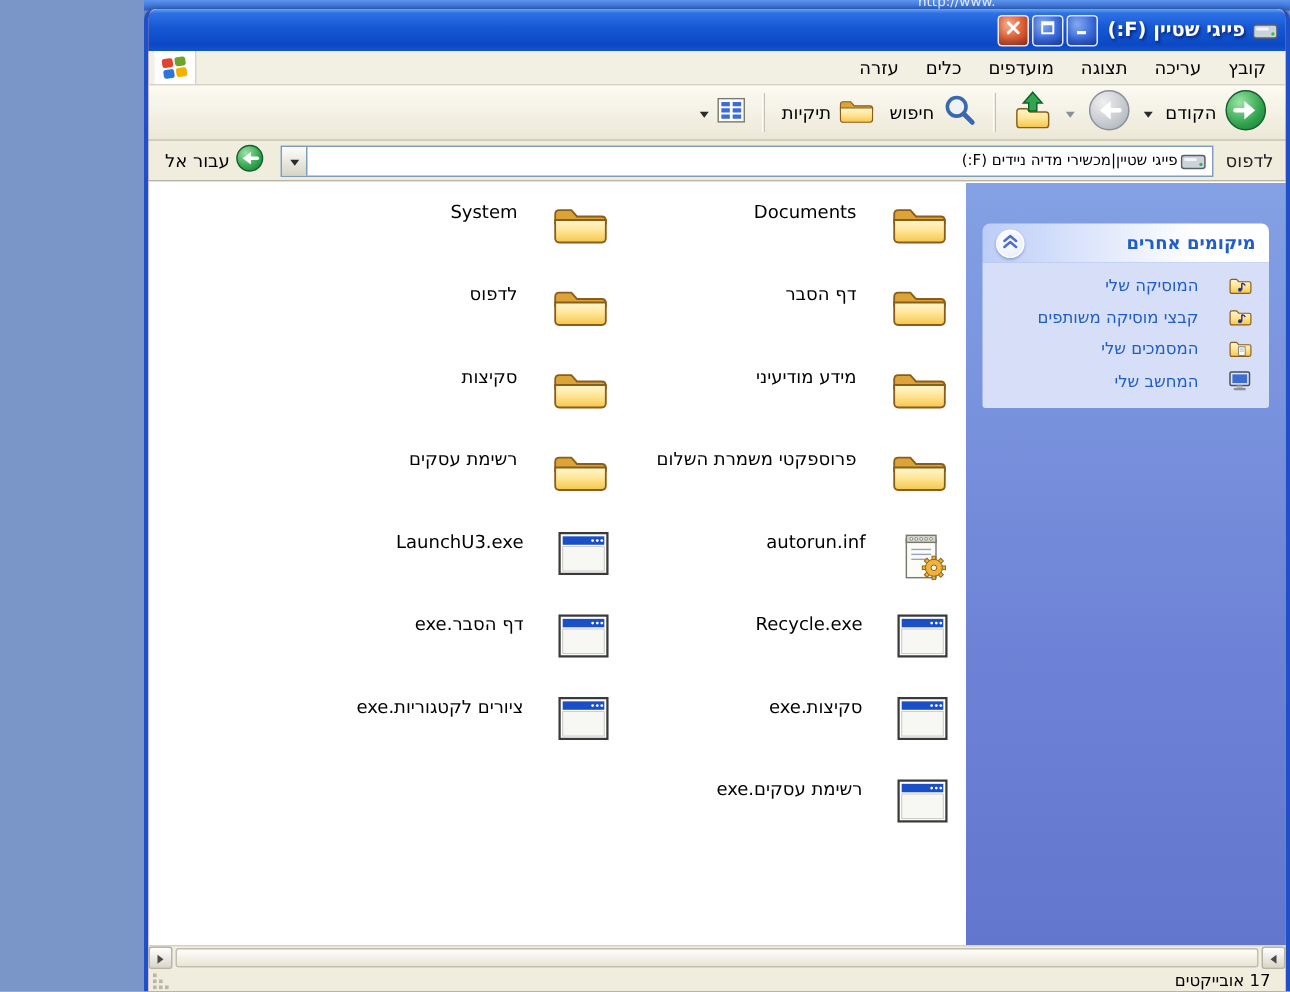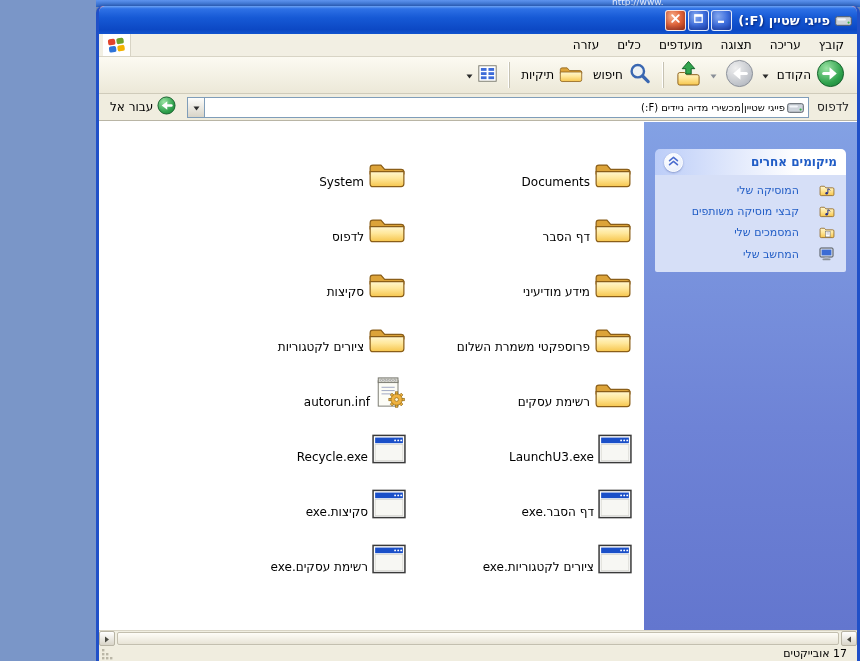--- a/index.html
+++ b/index.html
@@ -35,21 +35,21 @@
 .sidebar{flex:none;width:213px;background:linear-gradient(180deg,#83A1E4 0%,#6E83D6 60%,#6376CE 100%);padding:27px 11px 0;overflow:hidden}
 .panel{margin-bottom:15px}
 .panel-header{height:26px;display:flex;align-items:center;padding:0 9px;border-radius:5px 5px 0 0;background:linear-gradient(to left,#FFFFFF 0%,#FFFFFF 25%,#BCCDF8 100%)}
 .panel-title{color:#215DC6;font-weight:bold;font-size:12px}
 .chev-btn{margin-inline-start:auto;width:19px;height:19px;border-radius:50%;background:radial-gradient(circle at 35% 30%,#fff,#E4EBFB);border:1px solid #fff;box-shadow:0 1px 2px rgba(20,40,120,.35);display:flex;align-items:center;justify-content:center}
 .panel-body{background:#D6DFF7;padding:9px 11px 11px;display:flex;flex-direction:column;gap:8px;border-radius:0 0 2px 2px}
 .side-link{display:flex;align-items:center;gap:20px;color:#215DC6;font-size:11px;cursor:pointer;white-space:nowrap}
 .mini-icon{flex:none;display:flex}
 .content{flex:1;min-width:0;background:#fff;padding:12px 10px 0;overflow:hidden}
 .files{display:grid;grid-template-columns:226px 226px;grid-auto-rows:55px;justify-content:start}
-.file-item{display:flex;align-items:flex-end;gap:4px;padding-inline-start:2px;cursor:default}
+.file-item{display:flex;align-items:flex-start;gap:23px;padding-inline-start:2px;cursor:default}
 .file-icon{flex:none;display:flex}
 .file-label{font-size:12px;white-space:nowrap}
 .hscroll{flex:none;height:16px;display:flex;align-items:stretch;background:#F1EFE2;border-top:1px solid #D8D4C5}
 .scroll-btn{width:16px;flex:none;background:linear-gradient(#FFFFFF,#D9D5C8);border:1px solid #B8B4A4;border-radius:2px;display:flex;align-items:center;justify-content:center}
 .scroll-thumb{flex:1;margin:1px 2px;background:linear-gradient(#FEFDF8,#E8E4D6);border:1px solid #C3BFAF;border-radius:2px}
 .statusbar{flex:none;height:15px;display:flex;align-items:center;background:#F0EDDF;padding:0 2px;font-size:11px}
 .status-text{padding:0 8px}
 .grip{margin-inline-start:auto;display:flex;align-self:flex-end}
 </style>
 </head>
@@ -349,29 +349,20 @@
 
           <div class="file-item">
             <span class="file-icon">
                 <svg width="38" height="30" viewBox="0 0 40 32">
                   <path d="M2 9.5 Q2 6.5 5 6.5 L13.5 6.5 L17.5 11 L35 11 Q38 11 38 14 L38 16 L2 16 Z" fill="#DCA339" stroke="#8A5E18" stroke-width="1.3"></path>
                   <path d="M2 13.5 L38 13.5 L38 26.5 Q38 29.5 35 29.5 L5 29.5 Q2 29.5 2 26.5 Z" fill="url(#gFolder)" stroke="#8A5E18" stroke-width="1.3"></path>
                 </svg>
               </span>
             <span class="file-label">פרוספקטי משמרת השלום</span>
           </div>
-          <div class="file-item">
-            <span class="file-icon">
-                <svg width="38" height="30" viewBox="0 0 40 32">
-                  <path d="M2 9.5 Q2 6.5 5 6.5 L13.5 6.5 L17.5 11 L35 11 Q38 11 38 14 L38 16 L2 16 Z" fill="#DCA339" stroke="#8A5E18" stroke-width="1.3"></path>
-                  <path d="M2 13.5 L38 13.5 L38 26.5 Q38 29.5 35 29.5 L5 29.5 Q2 29.5 2 26.5 Z" fill="url(#gFolder)" stroke="#8A5E18" stroke-width="1.3"></path>
-                </svg>
-              </span>
-            <span class="file-label">ציורים לקטגוריות</span>
-          </div>
 
           <div class="file-item">
             <span class="file-icon">
                 <svg width="38" height="30" viewBox="0 0 40 32">
                   <path d="M2 9.5 Q2 6.5 5 6.5 L13.5 6.5 L17.5 11 L35 11 Q38 11 38 14 L38 16 L2 16 Z" fill="#DCA339" stroke="#8A5E18" stroke-width="1.3"></path>
                   <path d="M2 13.5 L38 13.5 L38 26.5 Q38 29.5 35 29.5 L5 29.5 Q2 29.5 2 26.5 Z" fill="url(#gFolder)" stroke="#8A5E18" stroke-width="1.3"></path>
                 </svg>
               </span>
             <span class="file-label">רשימת עסקים</span>
           </div>

